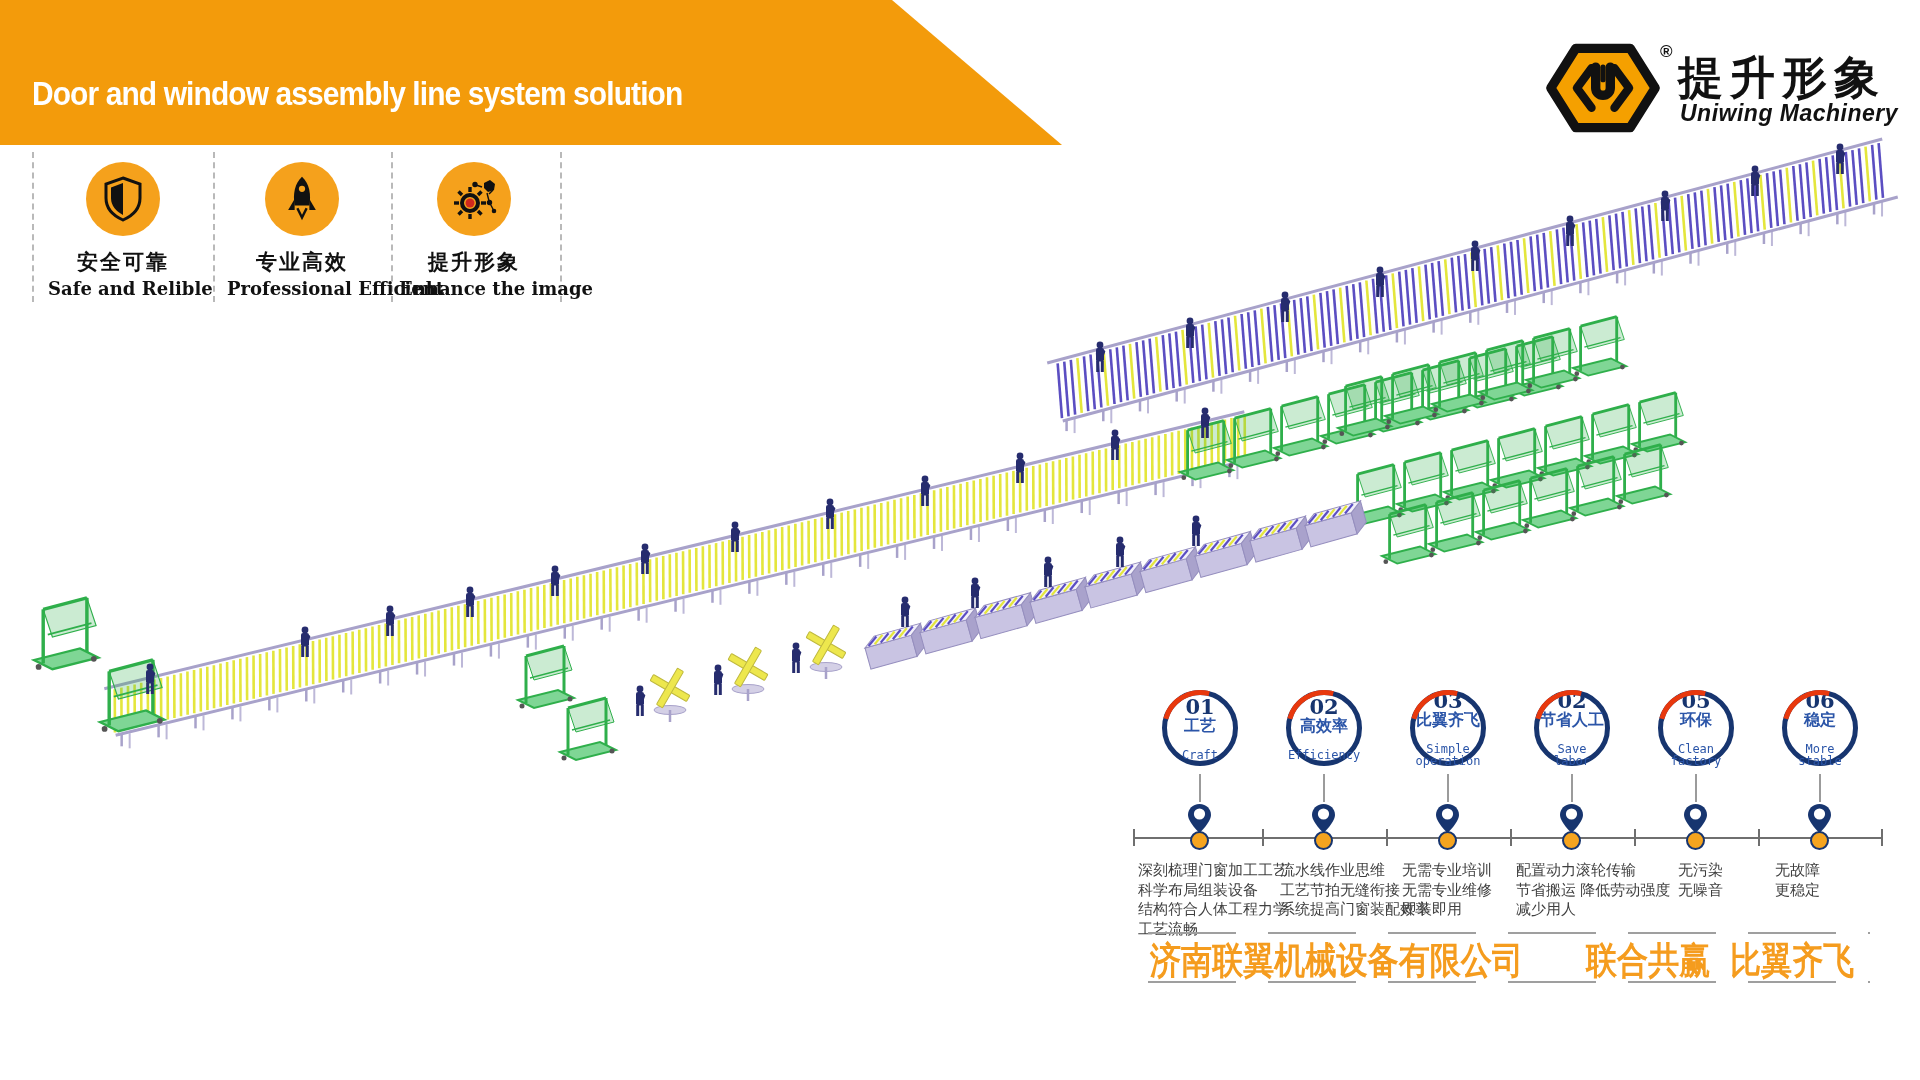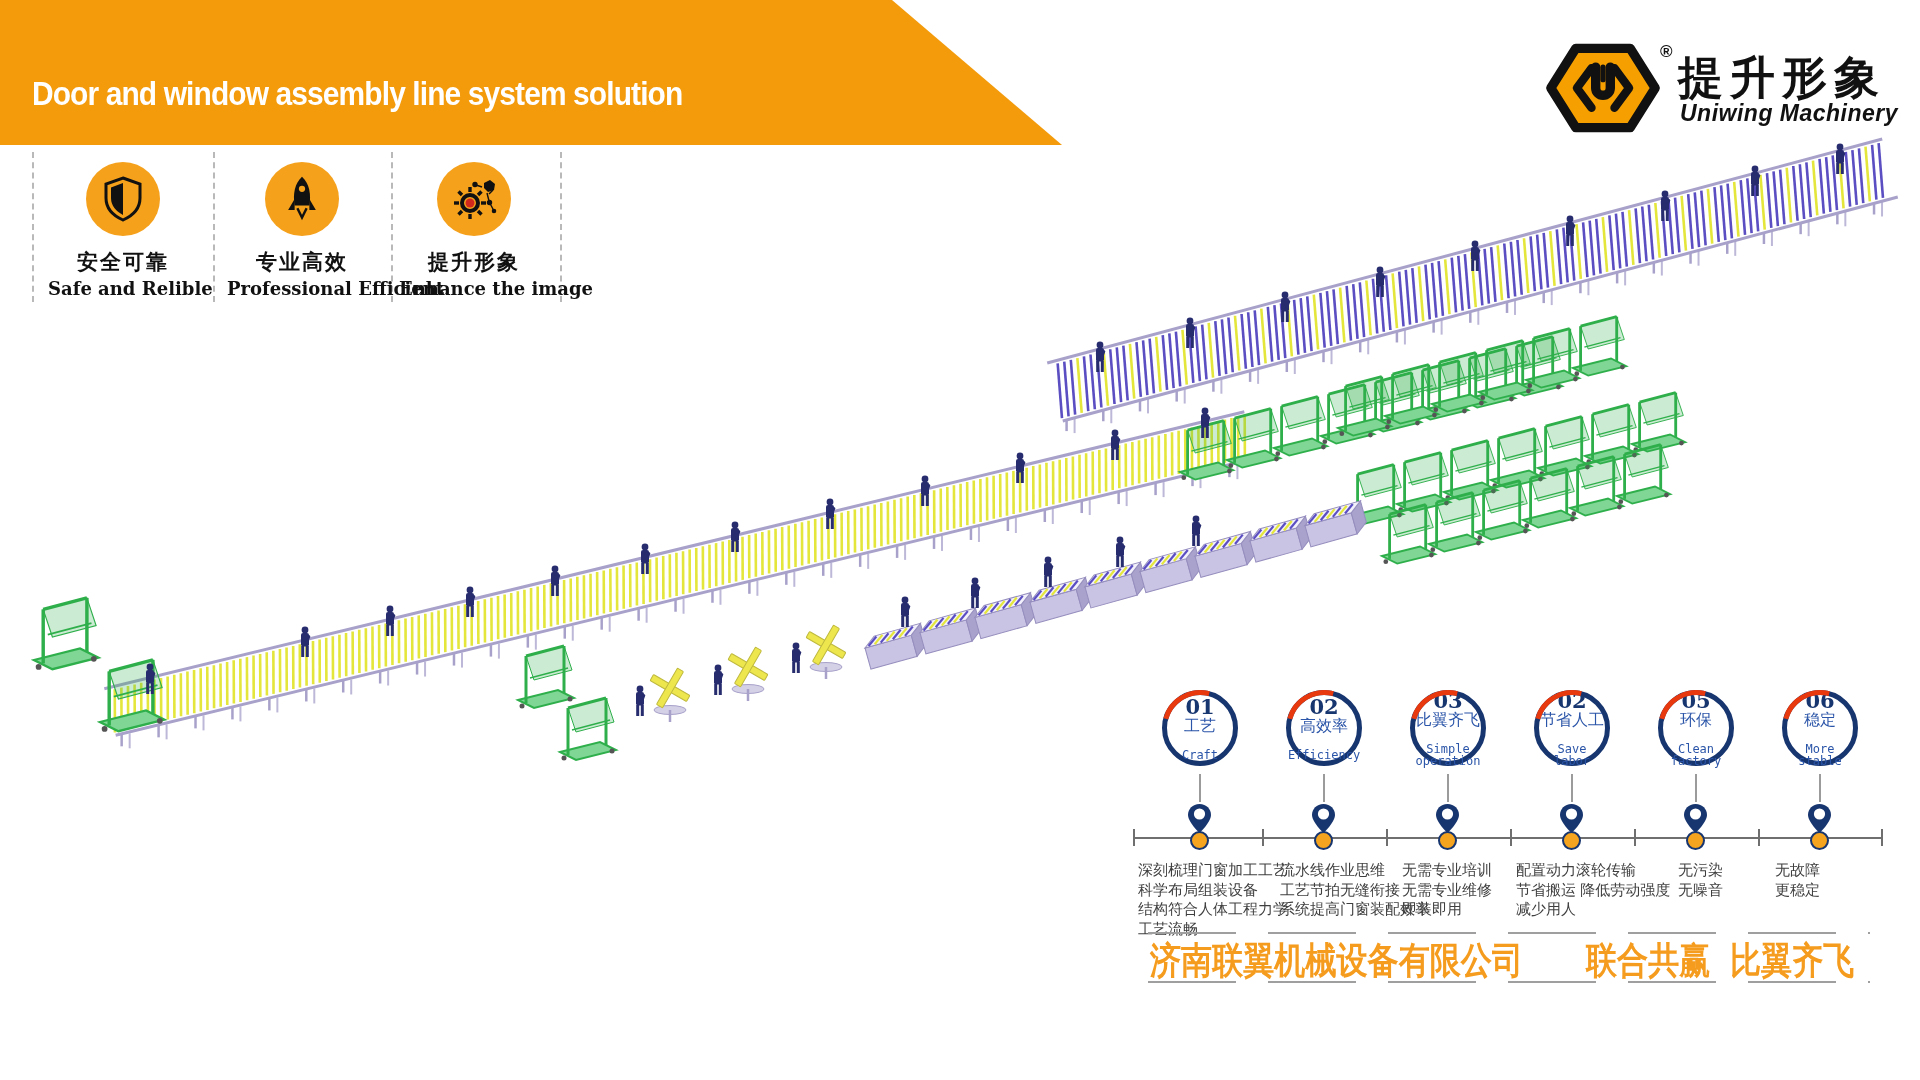--- a/index.html
+++ b/index.html
@@ -37,21 +37,21 @@
   #tl-line{position:absolute;left:1133px;top:837px;width:750px;height:2px;background:#6F6F6F;}
   .tick{position:absolute;top:829px;width:2px;height:17px;background:#6F6F6F;}
   .tlitem{position:absolute;top:690px;width:124px;text-align:center;}
   #tl-1{left:1138px;} #tl-2{left:1262px;} #tl-3{left:1386px;} #tl-4{left:1510px;} #tl-5{left:1634px;} #tl-6{left:1758px;}
   .tlcirc{position:relative;width:76px;height:76px;margin:0 auto;border-radius:50%;
     border:5px solid var(--ring-navy,#17356F);box-sizing:border-box;background:#fff;
     display:flex;flex-direction:column;align-items:center;justify-content:center;}
   .tlcirc::before{content:"";position:absolute;left:-5px;top:-5px;width:76px;height:76px;box-sizing:border-box;
     border:5px solid transparent;border-top-color:var(--arc-red,#E8380D);border-radius:50%;transform:rotate(-30deg);}
   .tlnum{font-family:"DejaVu Serif", serif;font-weight:bold;font-size:21px;color:var(--ring-navy,#17356F);line-height:21px;}
-  .tlzh{font-size:16px;font-weight:normal;color:var(--circle-blue,#2B55A8);line-height:18px;white-space:nowrap;}
+  .tlzh{font-size:16px;font-weight:bold;color:var(--circle-blue,#2B55A8);line-height:18px;white-space:nowrap;}
   .tlen{font-family:"DejaVu Sans Mono", monospace;font-size:12px;color:var(--circle-blue,#2B55A8);line-height:12px;margin-top:14px;}
   .tlstem{position:absolute;left:61px;top:84px;width:1.5px;height:28px;background:#9B9B9B;}
   .tlpin{position:absolute;left:50px;top:114px;}
   .tldot{position:absolute;left:52px;top:141px;width:19px;height:19px;border-radius:50%;
     background:var(--dot-orange,#F5A41F);border:2px solid var(--ring-navy,#17356F);box-sizing:border-box;}
 
   .det{position:absolute;top:860px;font-size:15px;line-height:19.5px;color:var(--text-dark,#3F3F3F);white-space:pre-line;}
   #det-1{left:1138px;width:160px;} #det-2{left:1280px;width:150px;} #det-3{left:1402px;width:120px;}
   #det-4{left:1516px;width:175px;} #det-5{left:1678px;width:110px;} #det-6{left:1775px;width:110px;}
 

